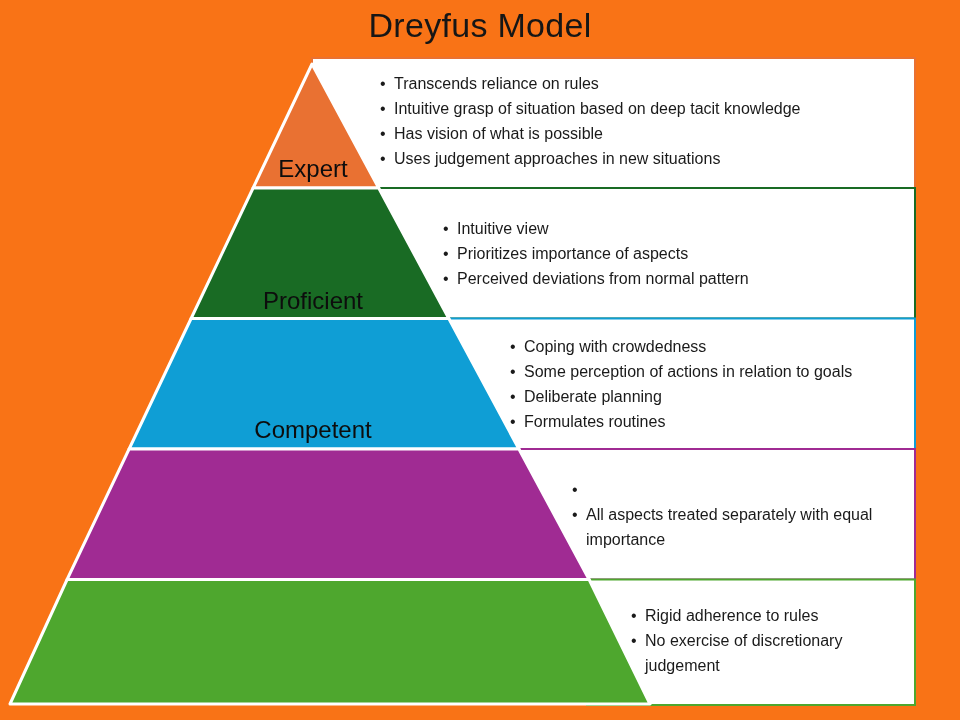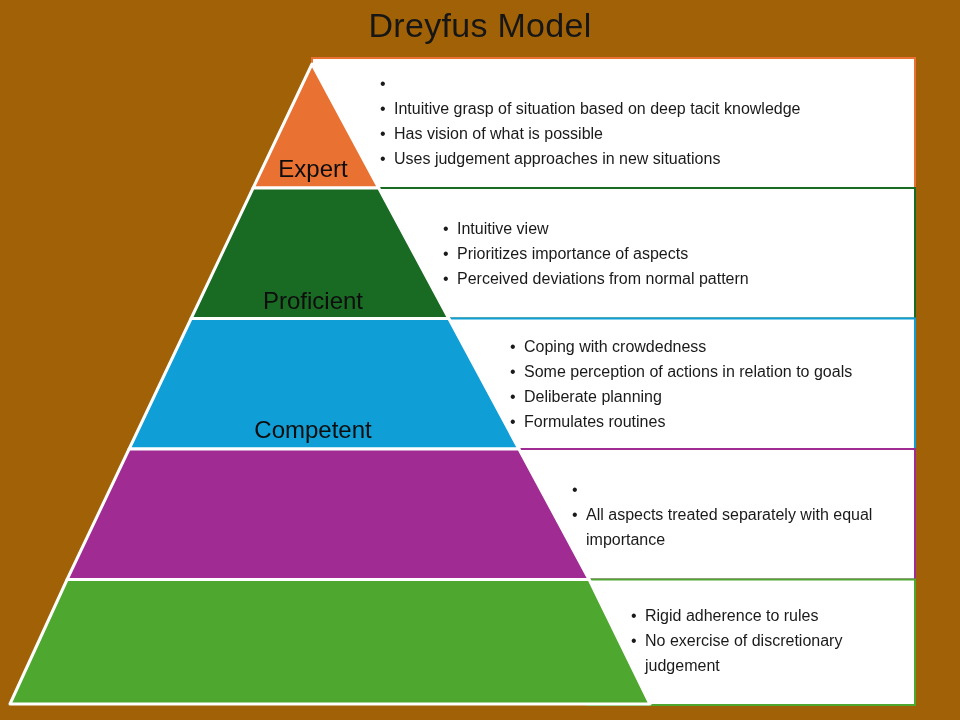--- a/index.html
+++ b/index.html
@@ -1,18 +1,18 @@
 <!DOCTYPE html>
 <html><head>
 <meta charset="utf-8">
 <style>
   html,body{margin:0;padding:0;background:#ffffff;}
   .canvas{
     position:relative;width:960px;height:720px;overflow:hidden;
-    background:#a16207;font-family:"Liberation Sans",sans-serif;color:#141414;
+    background:#f97316;font-family:"Liberation Sans",sans-serif;color:#141414;
   }
   .title{
     position:absolute;top:6px;left:0;width:960px;text-align:center;
     font-size:34px;font-weight:500;letter-spacing:.3px;color:#161616;
   }
   svg.pyramid{position:absolute;left:0;top:0;}
   .lvl-label{
     position:absolute;left:63px;width:500px;text-align:center;
     font-size:24px;line-height:32px;color:#0d0d0d;white-space:nowrap;
   }
@@ -55,20 +55,21 @@
     <polygon points="67.1,579.5 589.1,579.5 650,704 10,704" stroke="#ffffff" stroke-width="3" stroke-linejoin="round" fill="#4EA72E"></polygon>
   </svg>
 
   <div class="lvl-label l0">Expert</div>
   <div class="lvl-label l1">Proficient</div>
   <div class="lvl-label l2">Competent</div>
 
   <ul class="bullets b0">
     <li>
         <span class="bm">•</span>
+        <span>Transcends reliance on rules</span>
       </li>
     <li>
         <span class="bm">•</span>
         <span>Intuitive grasp of situation based on deep tacit knowledge</span>
       </li>
     <li>
         <span class="bm">•</span>
         <span>Has vision of what is possible</span>
       </li>
     <li>

